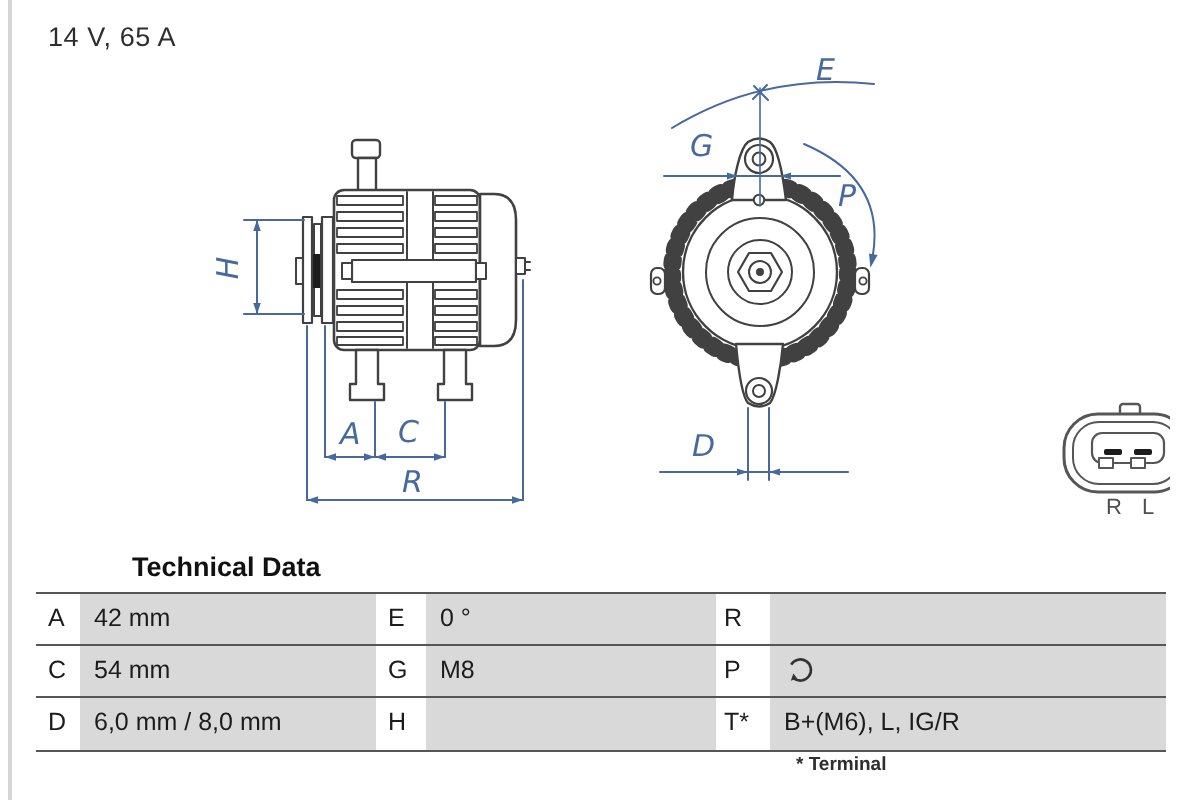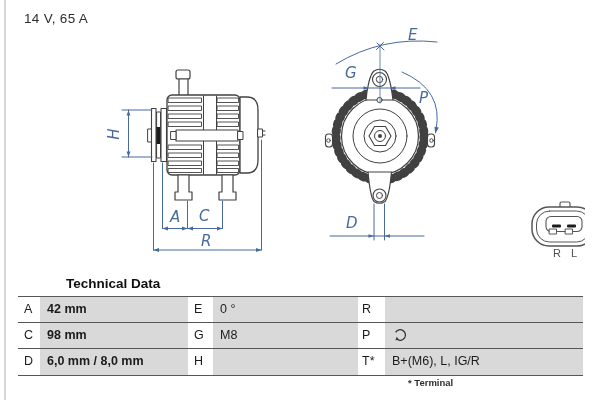--- a/index.html
+++ b/index.html
@@ -13,25 +13,25 @@
   
   .tech-heading{position:absolute;left:26px;top:276px;font-size:13.5px;font-weight:bold;color:#111;margin-left:40px;}
   .tech-table{position:absolute;left:18px;top:296px;width:565px;height:80px;font-size:12.5px;}
   .hline{position:absolute;left:0;width:565px;height:1px;background:#565656;}
   .row{position:absolute;left:0;width:565px;height:26px;}
   .gcell{position:absolute;top:1px;height:25px;background:#d9d9d9;}
   .g1{left:22px;width:148px;}
   .g2{left:195px;width:145px;}
   .g3{left:367px;width:198px;}
   .cellText{position:absolute;top:0;height:26px;line-height:26px;white-space:nowrap;color:#1c1c1c;}
-  .k1{left:6px;}  .v1{left:29px;font-weight:bold;}
+  .k1{left:6px;}  .v1{left:29px;}
   .k2{left:176px;}.v2{left:202px;}
   .k3{left:344px;}.v3{left:374px;}
   .rot-icon{position:absolute;left:374px;top:5px;width:16px;height:16px;}
-  .footnote{position:absolute;left:408px;top:377px;font-size:9.5px;font-weight:600;color:#2e2e2e;}
+  .footnote{position:absolute;left:398px;top:377px;font-size:9.5px;font-weight:600;color:#2e2e2e;}
 </style>
 </head>
 <body>
 
 <div class="stage">
   <div class="page-edge"></div>
   <div class="title">14 V, 65 A</div>
 
   <svg class="drawing-svg" width="600" height="272" viewBox="0 0 600 272">
     <g stroke-linecap="round" stroke-linejoin="round">
@@ -205,21 +205,21 @@
       <span class="cellText k2">E</span>
       <span class="cellText v2">0 °</span>
       <span class="cellText k3">R</span>
     </div>
 
     <div class="row" style="top:26px;">
       <div class="gcell g1"></div>
       <div class="gcell g2"></div>
       <div class="gcell g3"></div>
       <span class="cellText k1">C</span>
-      <span class="cellText v1">98 mm</span>
+      <span class="cellText v1">54 mm</span>
       <span class="cellText k2">G</span>
       <span class="cellText v2">M8</span>
       <span class="cellText k3">P</span>
       <svg class="rot-icon" viewBox="0 0 16 16">
         <path d="M4.8,12.1 A5.3,5.3 0 1 0 3.6,5.35" fill="none" stroke="#333333" stroke-width="1.3"></path>
         <polygon points="3.4,13.4 6.6,12.2 4.7,9.8" fill="#333333"></polygon>
       </svg>
     </div>
 
     <div class="row" style="top:52px;">

